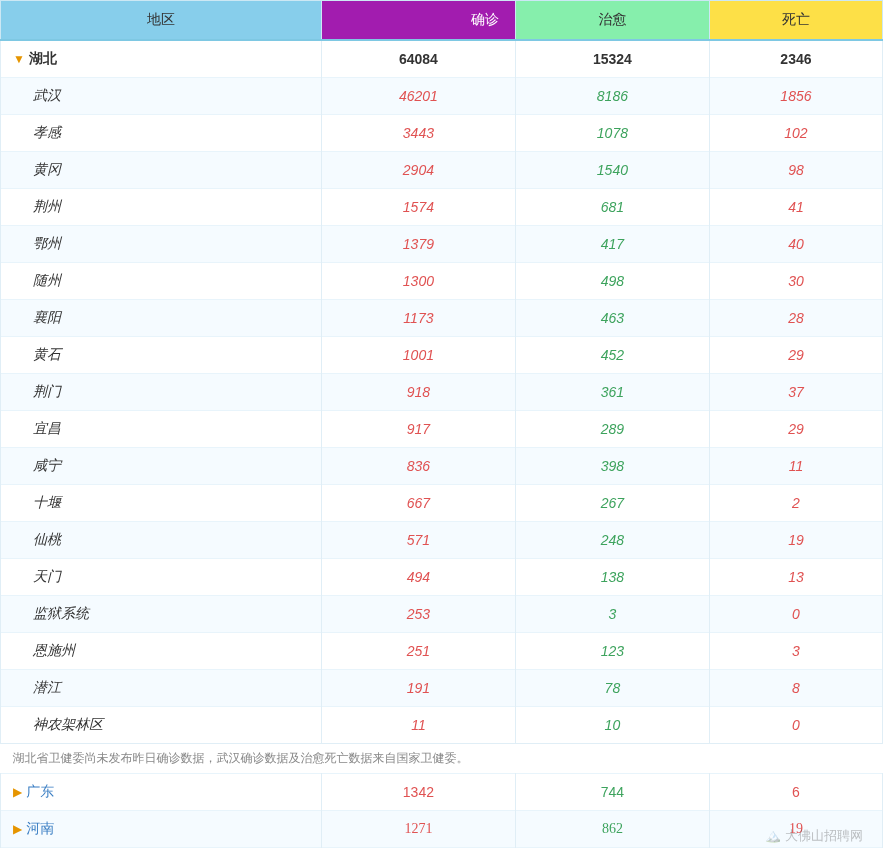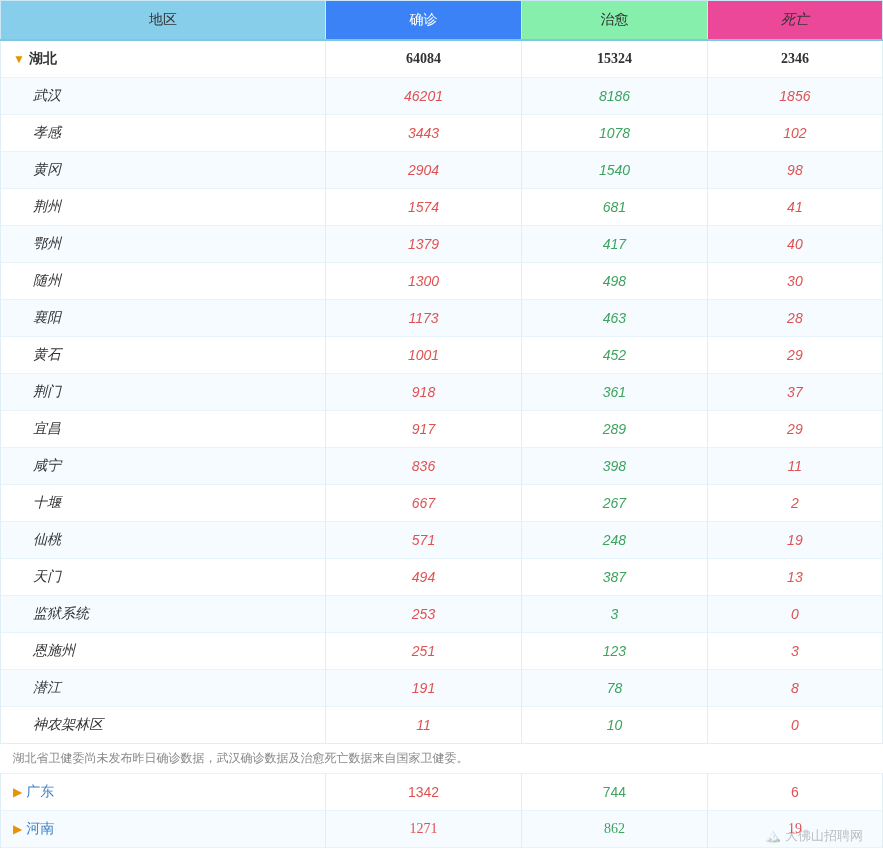--- a/index.html
+++ b/index.html
@@ -23,31 +23,31 @@
     }
     thead th {
       padding: 10px 16px;
       text-align: center;
       font-weight: normal;
       color: #333;
       font-size: 14px;
       border: 1px solid #cce8f4;
     }
     thead th:nth-child(2) {
-      background: #3b82f6;
+      background: #a21caf;
       color: #fff;
+      text-align: right;
     }
     thead th:nth-child(3) {
       background: #86EFAC;
       color: #333;
     }
     thead th:nth-child(4) {
-      background: #ec4899;
-      color: #333;
-      font-style: italic;
+      background: #fde047;
+      color: #333;
     }
     tbody tr {
       border-bottom: 1px solid #e8f4fb;
     }
     tbody tr:nth-child(even) {
       background: #f5fbff;
     }
     tbody tr:nth-child(odd) {
       background: #fff;
     }
@@ -124,21 +124,20 @@
       position: fixed;
       bottom: 4px;
       right: 20px;
       color: rgba(100,100,100,0.4);
       font-size: 13px;
       pointer-events: none;
     }
     .hubei-header {
       background: #b8dff0;
       border-top: 2px solid #7ec8e3;
-      font-family: Liberation Serif, serif;
     }
     .hubei-section {
       background: #eaf6fc;
       font-style: italic;
     }
   </style>
 </head>
 <body>
 
 <div class="table-container">
@@ -232,21 +231,21 @@
   </tr>
         <tr class="sub-region hubei-section">
     <td>仙桃</td>
     <td>571</td>
     <td>248</td>
     <td>19</td>
   </tr>
         <tr class="sub-region hubei-section">
     <td>天门</td>
     <td>494</td>
-    <td>387</td>
+    <td>138</td>
     <td>13</td>
   </tr>
         <tr class="sub-region hubei-section">
     <td>监狱系统</td>
     <td>253</td>
     <td>3</td>
     <td>0</td>
   </tr>
         <tr class="sub-region hubei-section">
     <td>恩施州</td>

